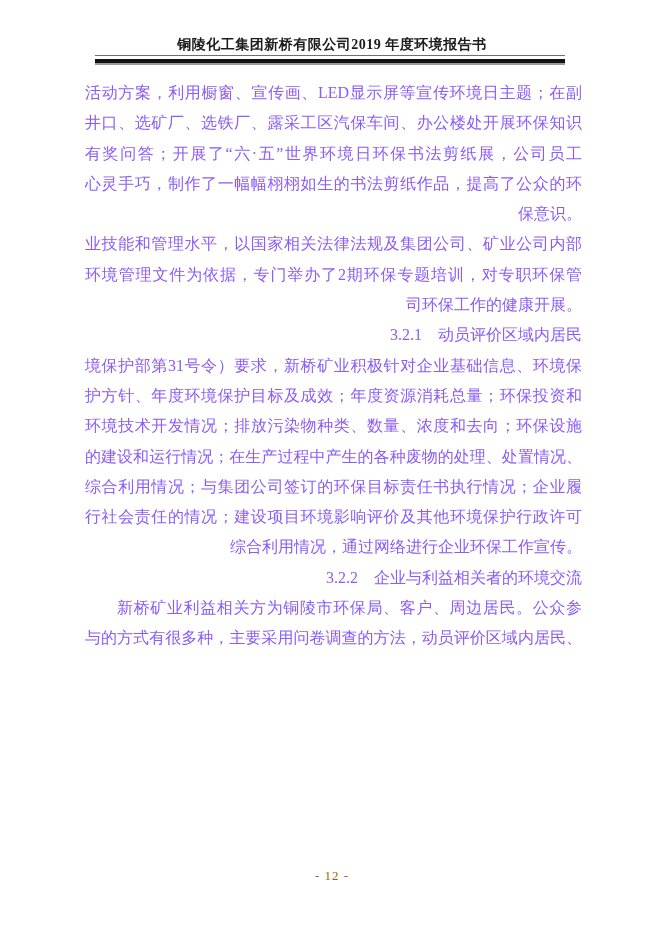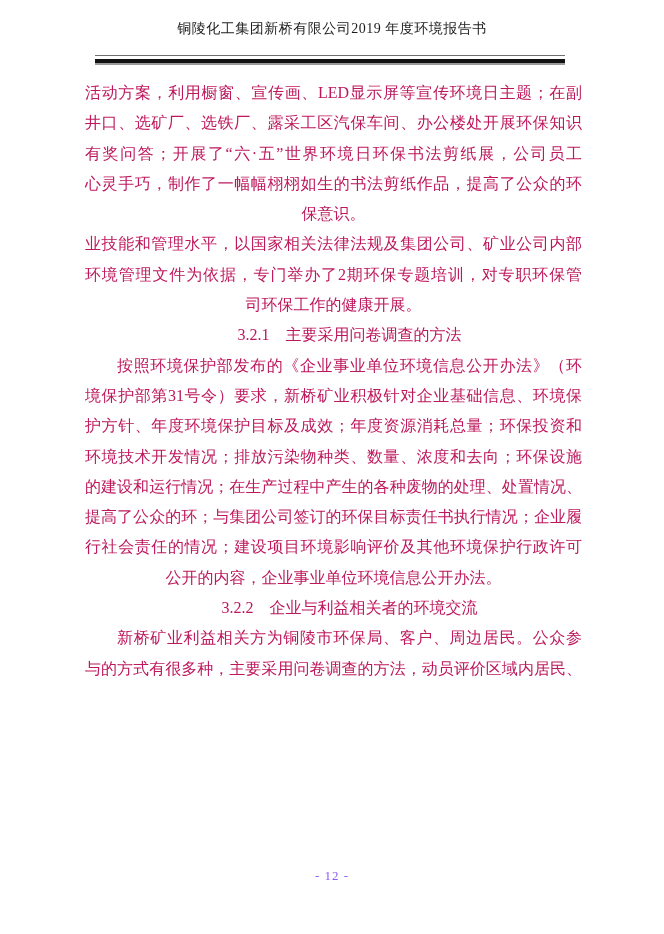--- a/index.html
+++ b/index.html
@@ -10,26 +10,26 @@
   .page {
     position: relative;
     width: 664px;
     height: 934px;
     background: #ffffff;
     overflow: hidden;
     font-family: "Liberation Serif", "DejaVu Serif", serif;
   }
   .header-title {
     position: absolute;
-    top: 20px;
+    top: 36px;
     left: 0;
     right: 0;
     text-align: center;
     font-size: 14px;
-    font-weight: normal;
+    font-weight: bold;
     color: #1c1c1c;
     letter-spacing: 0.5px;
     white-space: nowrap;
   }
   .header-rule {
     position: absolute;
     top: 55px;
     left: 95px;
     width: 470px;
   }
@@ -38,43 +38,43 @@
   .rule-thick { height: 4px; background: #121212; }
   .rule-shadow{ height: 2px; background: #9b9b9b; }
 
   .document-body {
     position: absolute;
     top: 78px;
     left: 85px;
     width: 497px;
     font-size: 16px;
     line-height: 30.3px;
-    color: #be185d;
+    color: #8b5cf6;
   }
   .line {
     height: 30.3px;
     white-space: nowrap;
-    text-align: center;
+    text-align: right;
   }
   .line.fill {
     white-space: normal;
     text-align: justify;
     text-align-last: justify;
   }
   .line.indent {
     text-indent: 2em;
   }
   .footer {
     position: absolute;
     top: 868px;
     left: 0;
     right: 0;
     text-align: center;
     font-size: 13px;
-    color: #8b5cf6;
+    color: #a16207;
     letter-spacing: 1px;
   }
 </style>
 </head>
 <body>
 
 <div class="page">
 
   <div class="header-title">铜陵化工集团新桥有限公司2019 年度环境报告书</div>
 
@@ -87,29 +87,28 @@
 
   <div class="document-body">
       <div class="line fill">活动方案，利用橱窗、宣传画、LED显示屏等宣传环境日主题；在副</div>
       <div class="line fill">井口、选矿厂、选铁厂、露采工区汽保车间、办公楼处开展环保知识</div>
       <div class="line fill">有奖问答；开展了“六·五”世界环境日环保书法剪纸展，公司员工</div>
       <div class="line fill">心灵手巧，制作了一幅幅栩栩如生的书法剪纸作品，提高了公众的环</div>
       <div class="line">保意识。</div>
       <div class="line fill">业技能和管理水平，以国家相关法律法规及集团公司、矿业公司内部</div>
       <div class="line fill">环境管理文件为依据，专门举办了2期环保专题培训，对专职环保管</div>
       <div class="line">司环保工作的健康开展。</div>
-      <div class="line indent">3.2.1　主要采用问卷调查的方法</div>
-      <div class="line fill indent">按照环境保护部发布的《企业事业单位环境信息公开办法》（环</div>
+      <div class="line indent">3.2.1　动员评价区域内居民</div>
       <div class="line fill">境保护部第31号令）要求，新桥矿业积极针对企业基础信息、环境保</div>
       <div class="line fill">护方针、年度环境保护目标及成效；年度资源消耗总量；环保投资和</div>
       <div class="line fill">环境技术开发情况；排放污染物种类、数量、浓度和去向；环保设施</div>
       <div class="line fill">的建设和运行情况；在生产过程中产生的各种废物的处理、处置情况、</div>
-      <div class="line fill">提高了公众的环；与集团公司签订的环保目标责任书执行情况；企业履</div>
+      <div class="line fill">综合利用情况；与集团公司签订的环保目标责任书执行情况；企业履</div>
       <div class="line fill">行社会责任的情况；建设项目环境影响评价及其他环境保护行政许可</div>
-      <div class="line">公开的内容，企业事业单位环境信息公开办法。</div>
+      <div class="line">综合利用情况，通过网络进行企业环保工作宣传。</div>
       <div class="line indent">3.2.2　企业与利益相关者的环境交流</div>
       <div class="line fill indent">新桥矿业利益相关方为铜陵市环保局、客户、周边居民。公众参</div>
       <div class="line fill">与的方式有很多种，主要采用问卷调查的方法，动员评价区域内居民、</div>
     </div>
 
   <div class="footer">- 12 -</div>
 
 </div>
 
 </body></html>

